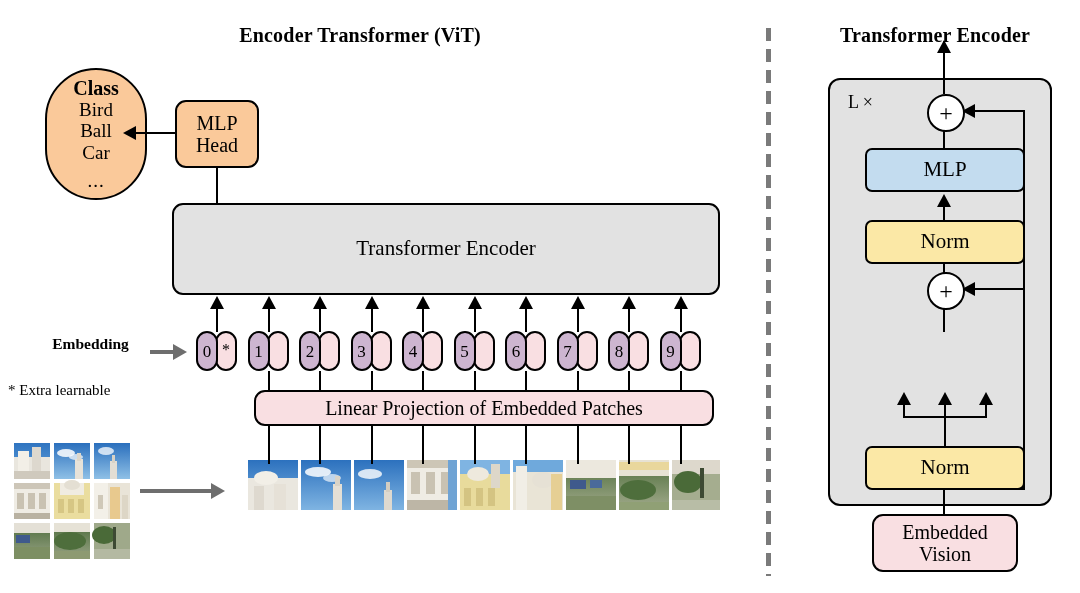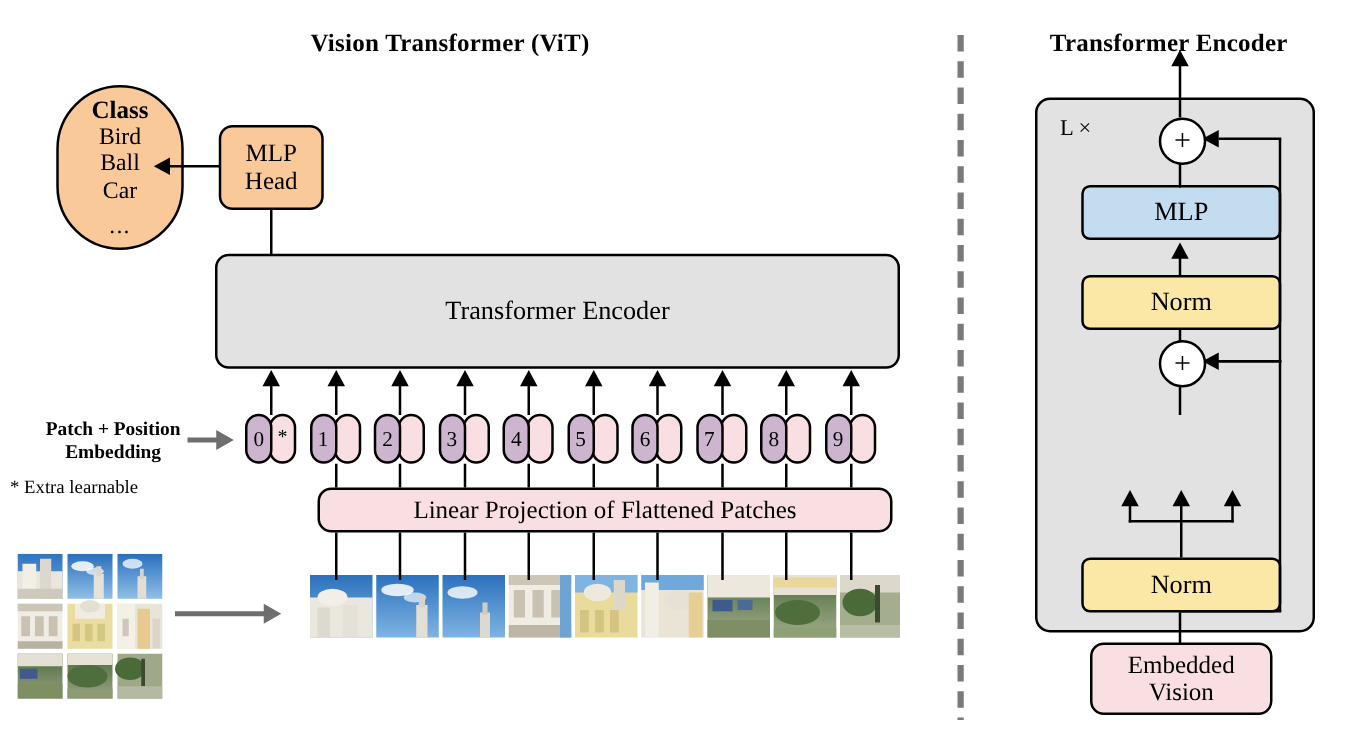--- a/index.html
+++ b/index.html
@@ -145,21 +145,21 @@
   }
 
   
   #lx-label { font-size: 18px; white-space: nowrap; }
 </style>
 </head>
 <body>
 
 <div id="canvas">
 
-  <div class="abs panel-title" style="left:185px; top:24px; width:350px;">Vision Transformer (ViT)</div>
+  <div class="abs panel-title" style="left:185px; top:24px; width:350px;">Encoder Transformer (ViT)</div>
 
   <div class="abs node node-orange pill" id="class-pill" style="left:45px; top:68px; width:102px; height:132px;">
     <div class="cls-head">Class</div>
     <div class="cls-row">Bird</div>
     <div class="cls-row">Ball</div>
     <div class="cls-row">Car</div>
     <div class="cls-dots">...</div>
   </div>
 
   <div class="abs node node-orange r10" style="left:175px; top:100px; width:84px; height:68px; flex-direction:column; font-size:20px;">
@@ -170,32 +170,31 @@
   <div class="hline" style="left:136px; top:132px; width:40px;"></div>
   <div class="arrow-left" style="left:123px; top:126px;"></div>
 
   <div class="vline" style="left:216px; top:168px; height:36px;"></div>
 
   <div class="abs node node-gray r10" style="left:172px; top:203px; width:548px; height:92px; font-size:21px;">
     <span>Transformer Encoder</span>
   </div>
 
   <div class="abs label-bold" style="left:8px; top:335px; width:165px;">
-    <div>Patch + Position</div>
     <div>Embedding</div>
   </div>
   <div class="abs label-note" style="left:8px; top:381px; width:165px;">
     <div>* Extra learnable</div>
   </div>
 
   <div class="gray-stem" style="left:150px; top:350px; width:24px;"></div>
   <div class="arrow-right-gray" style="left:173px; top:344px;"></div>
 
   <div class="abs node node-pink r10" style="left:254px; top:390px; width:460px; height:36px; font-size:20px;">
-    <span>Linear Projection of Flattened Patches</span>
+    <span>Linear Projection of Embedded Patches</span>
   </div>
 
   <div class="abs" id="source-grid" style="left:14px; top:443px; width:116px; height:116px;">
     <svg width="116" height="116" viewBox="0 0 116 116">
       <defs>
         <linearGradient id="skyA" x1="0" y1="0" x2="0" y2="1">
           <stop offset="0%" stop-color="#2f74c0"></stop>
             <stop offset="100%" stop-color="#69a6dd"></stop>
         </linearGradient>
         <linearGradient id="skyB" x1="0" y1="0" x2="0" y2="1">

